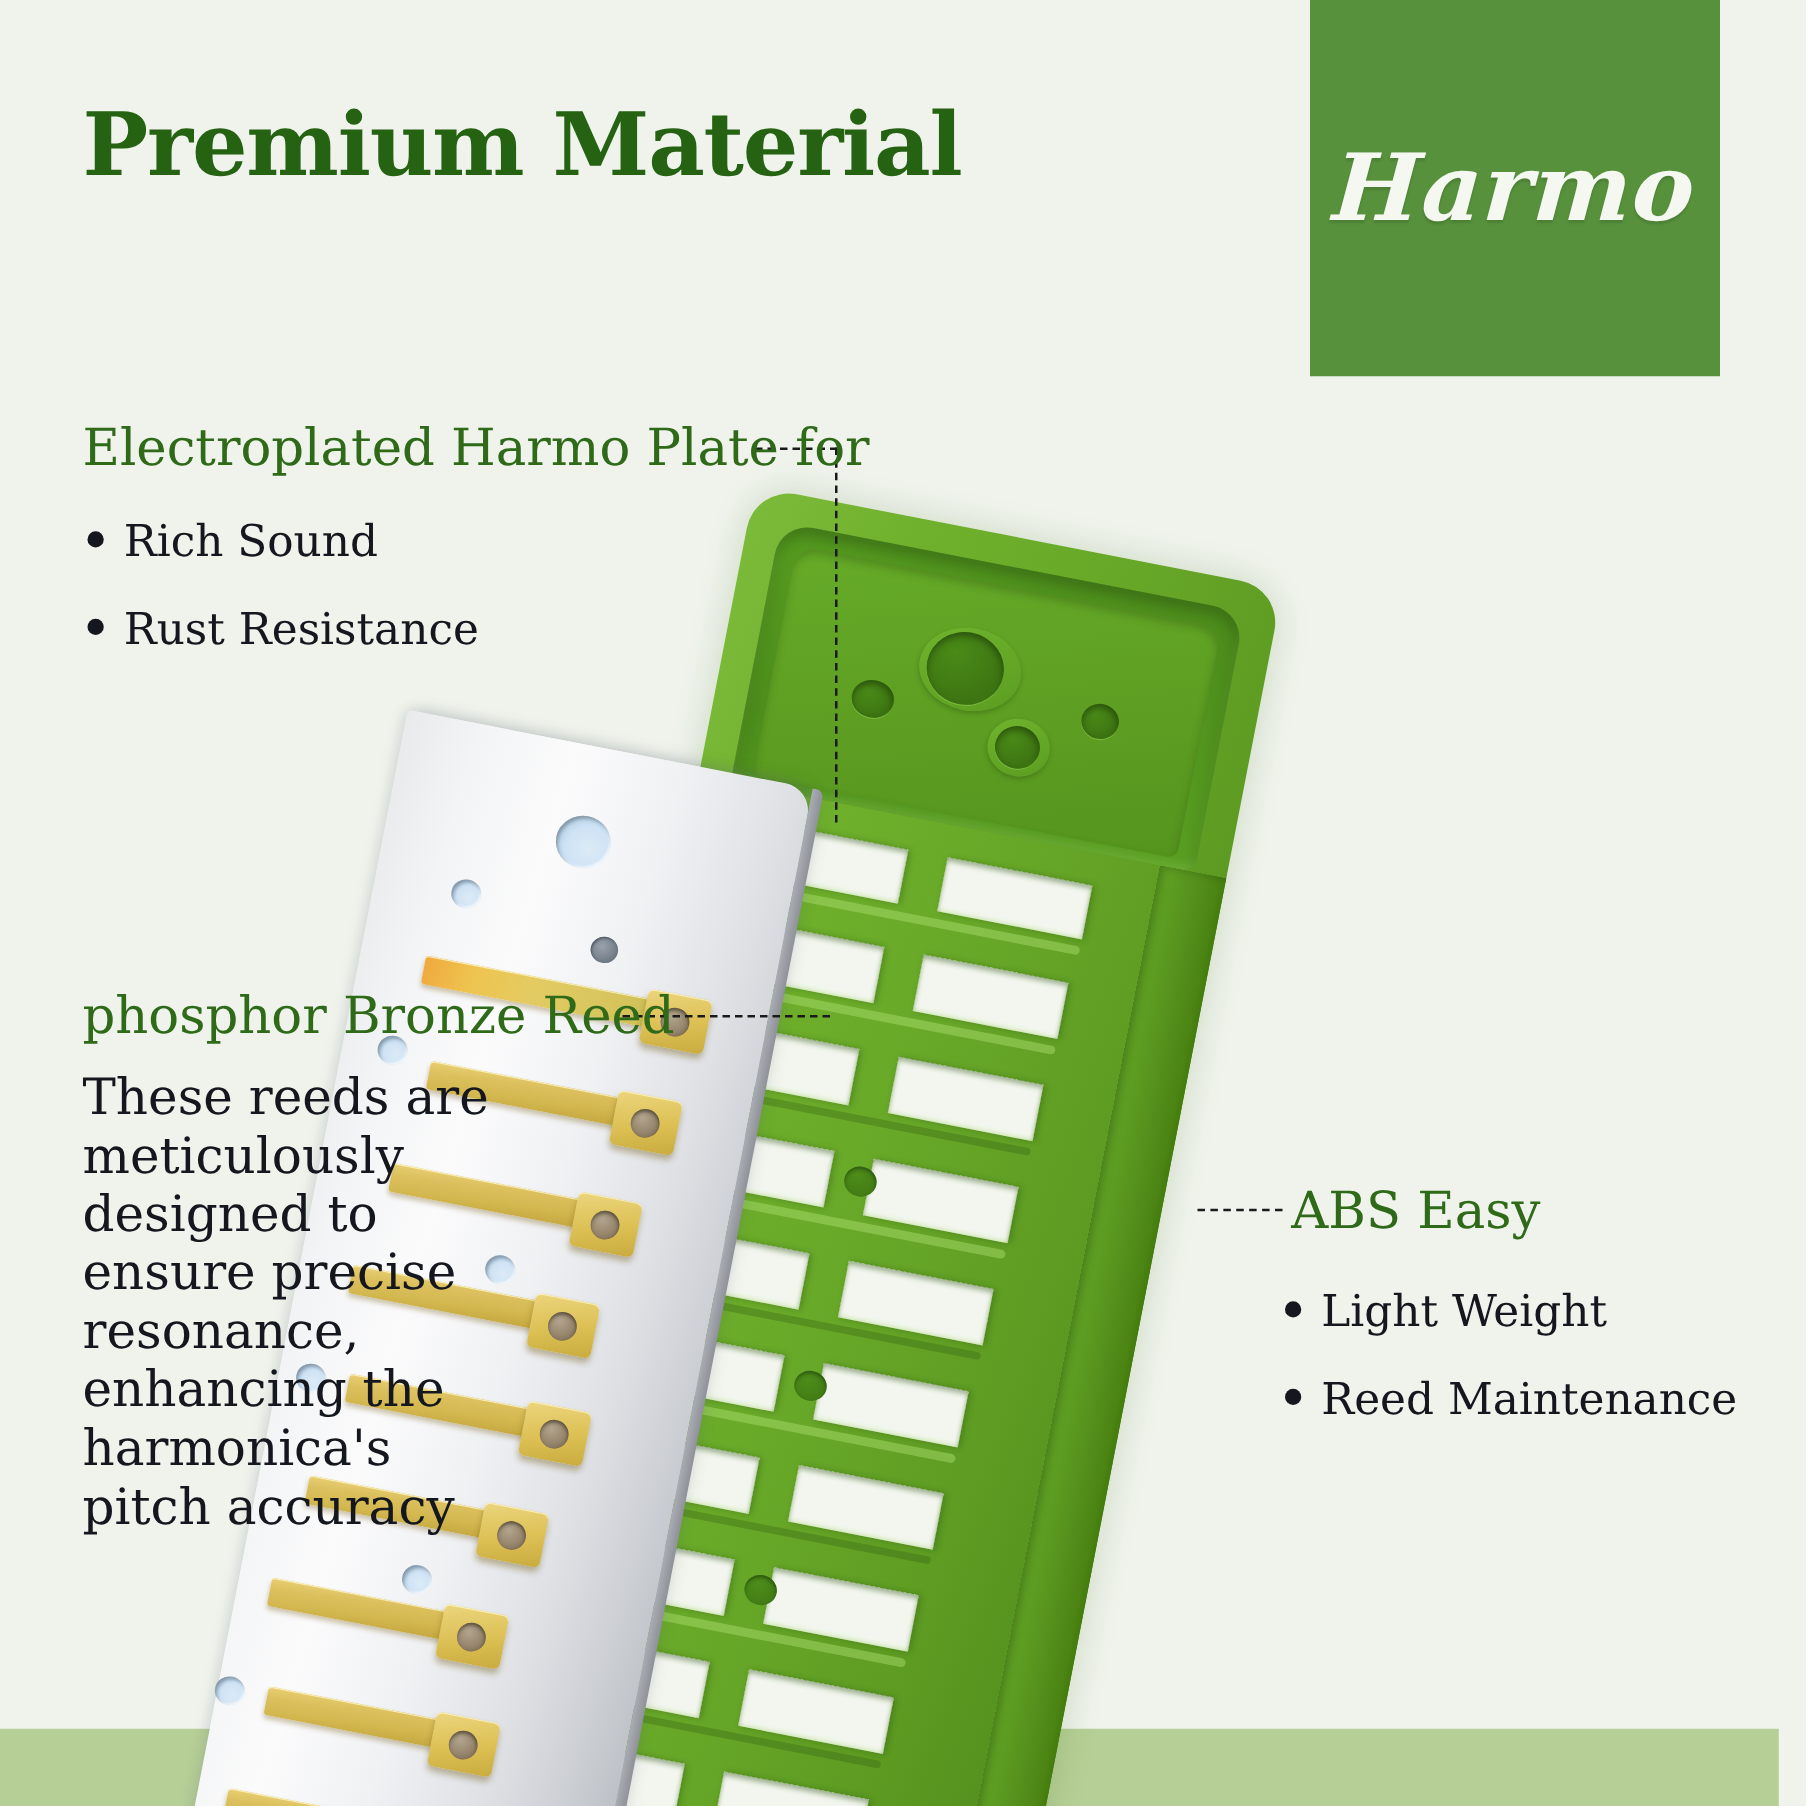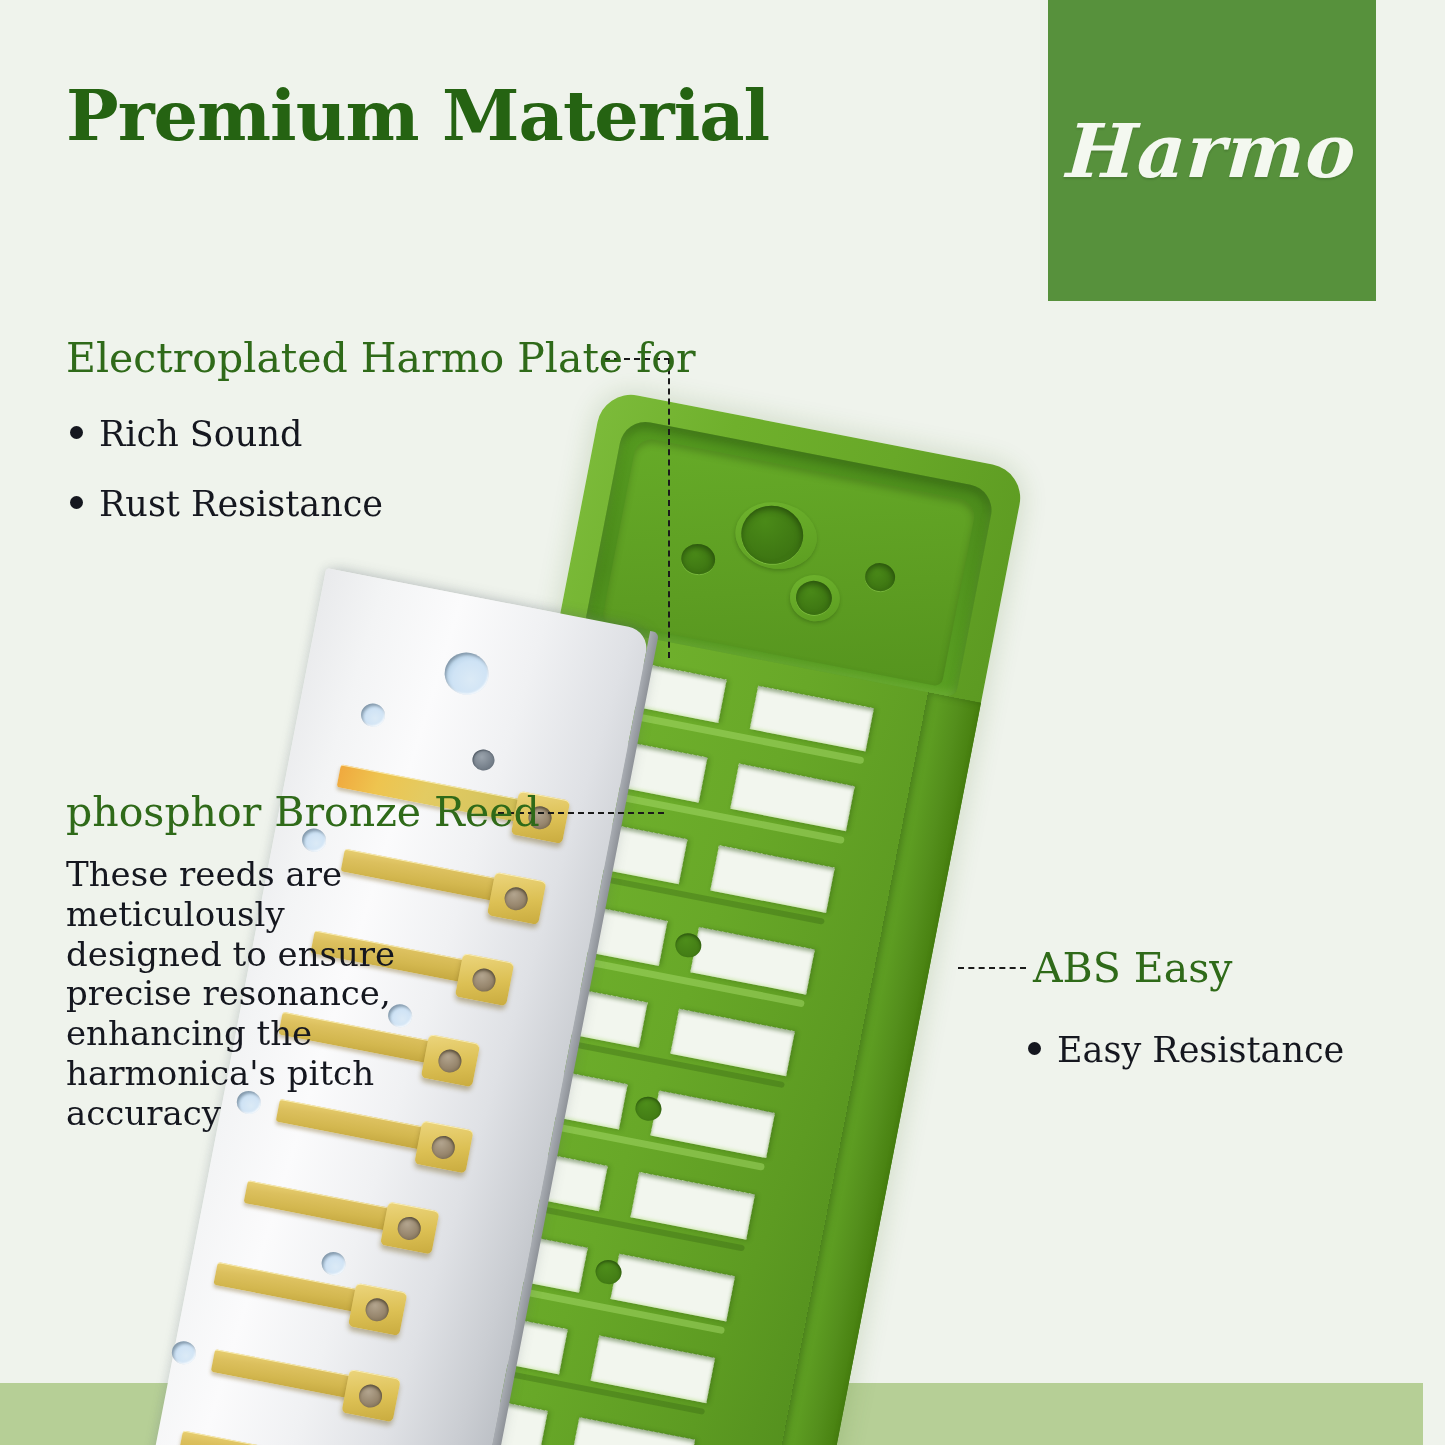--- a/index.html
+++ b/index.html
@@ -64,21 +64,21 @@
   }
   #bullets-reedplate { left:70px; top:414px; }
   #bullets-reedplate .bullet-row { margin-bottom:30px; }
   #bullets-abs { left:1028px; top:1030px; }
   #bullets-abs .bullet-row { margin-bottom:30px; }
 
   
   .para {
     position:absolute; left:66px; top:855px; width:330px; z-index:30;
     font-family:"DejaVu Serif", serif;
-    font-size:34px; line-height:1.17; color:#15171f;
+    font-size:40px; line-height:1.17; color:#15171f;
   }
 
   
   .leader { position:absolute; z-index:28; }
   .leader-h {
     border-top:2.5px dashed #1a1a1a; height:0;
   }
   .leader-v {
     border-left:2.5px dashed #1a1a1a; width:0;
   }
@@ -363,21 +363,25 @@
 
   <div class="callout-head" id="head-bronze">phosphor Bronze Reed</div>
 
   <div class="para">These reeds are meticulously designed to ensure precise resonance, enhancing the harmonica's pitch accuracy</div>
 
   <div class="callout-head" id="head-abs">ABS Easy</div>
 
   <div class="bullets" id="bullets-abs">
     <div class="bullet-row">
       <span class="bullet-dot"></span>
-      <span>Easy Resistance</span>
+      <span>Light Weight</span>
+    </div>
+    <div class="bullet-row">
+      <span class="bullet-dot"></span>
+      <span>Reed Maintenance</span>
     </div>
   </div>
 
   <div class="leader leader-h" id="leader1-h"></div>
   <div class="leader leader-v" id="leader1-v"></div>
   <div class="leader leader-h" id="leader2-h"></div>
   <div class="leader leader-h" id="leader3-h"></div>
 
 </div>
 

